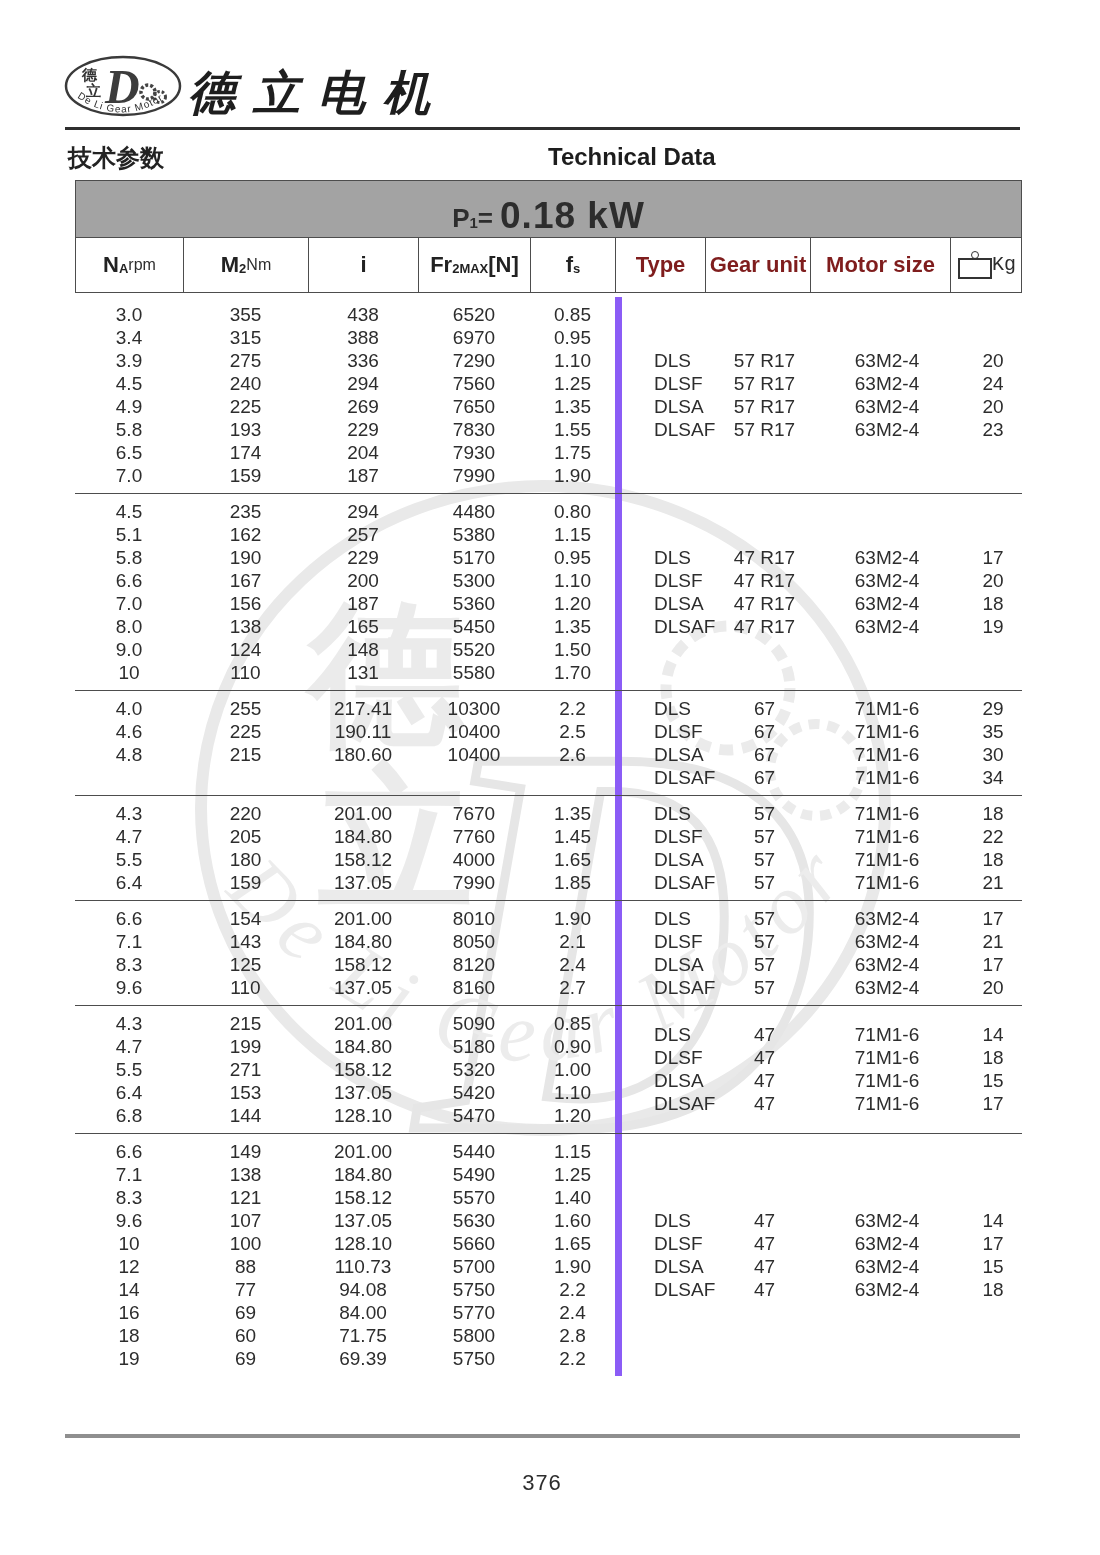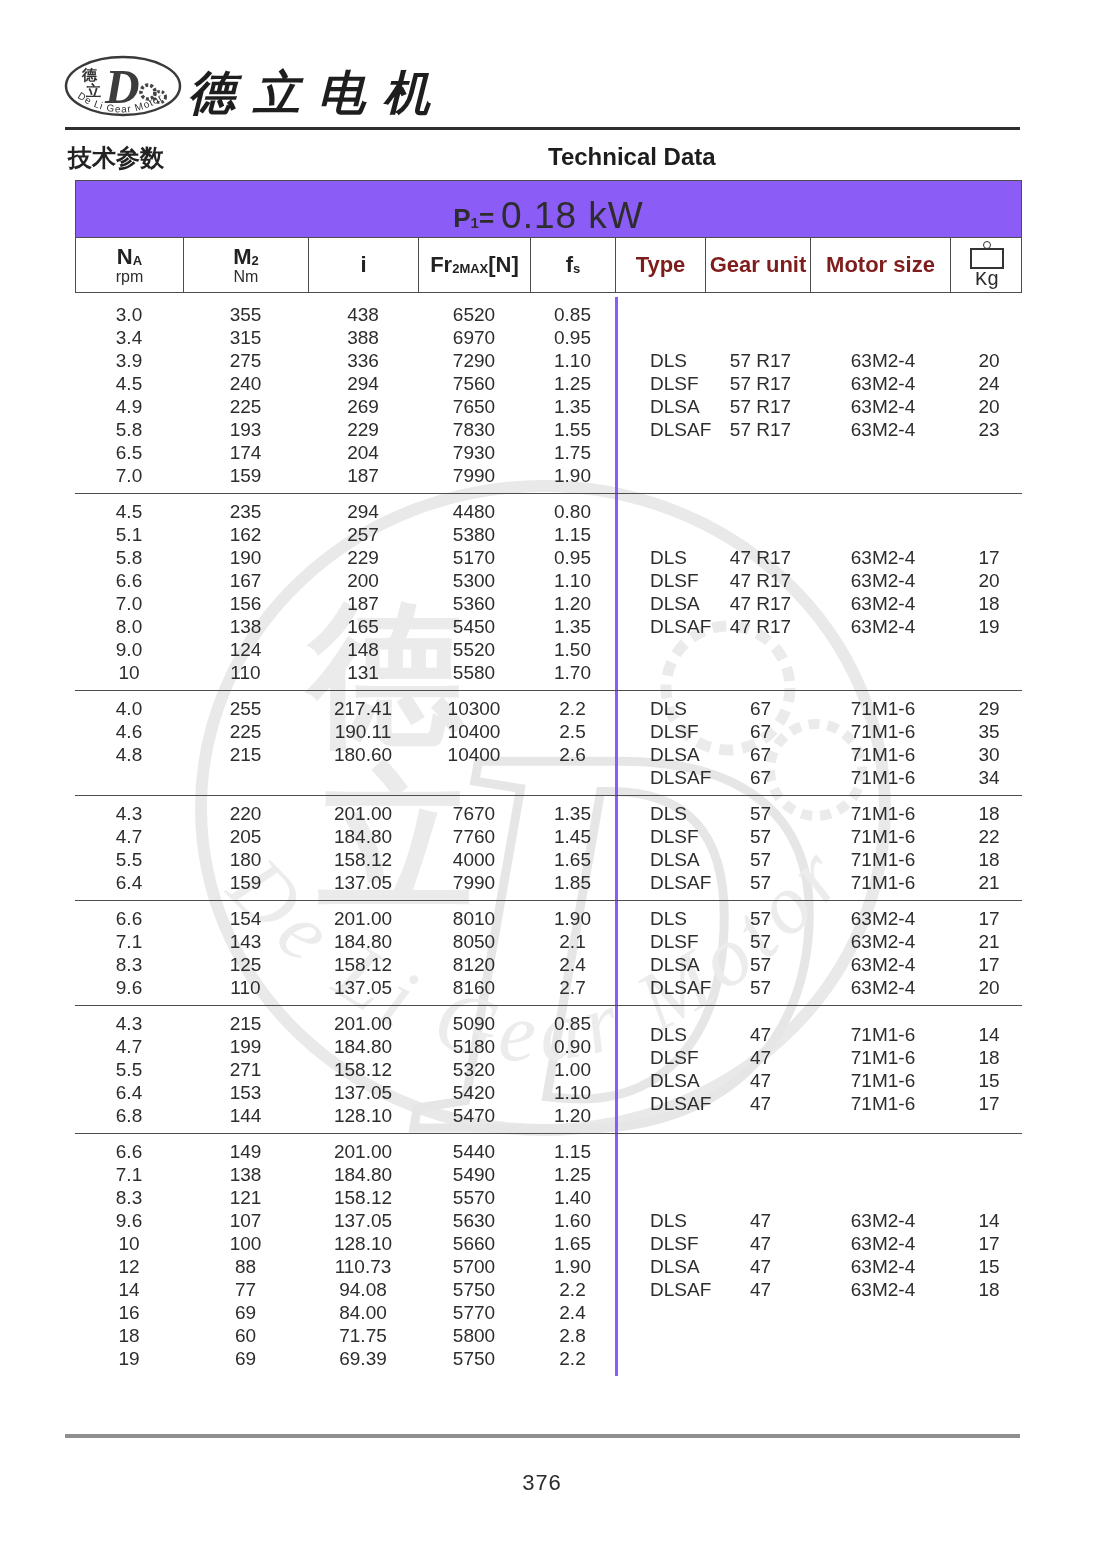--- a/index.html
+++ b/index.html
@@ -12,50 +12,50 @@
   .brand-name { position:absolute; left:188px; top:62px; font-family:"Liberation Serif", serif;
                 font-weight:bold; font-style:italic; font-size:47px; letter-spacing:18px; color:#1e1e1e; }
   .top-rule { position:absolute; left:65px; top:127px; width:955px; height:3px; background:#2e2e2e; }
 
   .subhdr-zh { position:absolute; left:68px; top:142px; font-size:24px; font-weight:bold; color:#222; }
   .subhdr-en { position:absolute; left:548px; top:143px; font-size:24px; font-weight:bold; color:#1d1d1d; }
 
   
   .title-bar { position:absolute; left:75px; top:180px; width:947px; height:60px;
                border:1px solid #4d4d4d; display:flex; align-items:flex-end; justify-content:center;
-               padding-bottom:8px; background:#8b5cf6; }
+               padding-bottom:8px; background:#a3a3a3; }
   .title-prefix { font-size:26px; font-weight:bold; line-height:1; }
   .title-prefix sub { font-size:15px; font-weight:bold; vertical-align:-0.05em; }
-  .title-value { font-size:37px; font-weight:normal; line-height:0.82; margin-left:7px; letter-spacing:1px; }
+  .title-value { font-size:37px; font-weight:bold; line-height:0.82; margin-left:7px; letter-spacing:1px; }
 
   
   .thead { position:absolute; left:75px; top:237px; width:947px; height:56px;
            display:grid; grid-template-columns:108px 125px 110px 112px 85px 90px 105px 140px 72px;
            border:1px solid #4d4d4d; background:#fff; }
-  .th { border-right:1px solid #4d4d4d; display:flex; flex-direction:column;
+  .th { border-right:1px solid #4d4d4d; display:flex; flex-direction:row;
         align-items:center; justify-content:center; text-align:center; }
   .th:last-child { border-right:none; }
   .th-main { font-size:22px; font-weight:bold; line-height:1.05; color:#222; }
   .th-main sub { font-size:13px; font-weight:bold; vertical-align:-0.1em; }
   .th-unit { font-size:16px; font-weight:normal; line-height:1.1; color:#2d2d2d; }
   .th-single { font-size:22px; font-weight:bold; color:#7f1d1d; }
   .kg-icon { display:flex; flex-direction:column; align-items:center; margin-bottom:1px; }
   .kg-ring { width:8px; height:8px; border:1.5px solid #333; border-radius:50%; margin-bottom:-1px; background:#fff; }
   .kg-box  { width:34px; height:21px; border:2px solid #333; background:#fff; }
   .kg-label { font-size:20px; font-weight:normal; color:#2d2d2d; line-height:1;font-family:Liberation Mono, monospace; }
 
   
   .watermark { position:absolute; left:168px; top:478px; width:770px; height:690px; pointer-events:none; }
 
   
   .tbody { position:absolute; left:75px; top:297px; width:947px; }
   .group { display:flex; border-bottom:1px solid #4d4d4d; }
   .group:last-child { border-bottom:none; }
   .g-left  { width:540px; padding:6px 0; }
-  .g-right { width:407px; padding:6px 0; border-left:3px solid #8b5cf6;
+  .g-right { width:407px; padding:6px 0; border-left:7px solid #8b5cf6;
              display:flex; flex-direction:column; justify-content:center; }
   .drow { display:grid; grid-template-columns:108px 125px 110px 112px 85px; height:23px; align-items:center; }
   .trow { display:grid; grid-template-columns:90px 105px 140px 72px; height:23px; align-items:center; }
   .dcell, .tcell { font-size:19px; text-align:center; color:#2d2d2d; white-space:nowrap; }
   .tcell.type { text-align:left; padding-left:32px; }
 
   
   .bottom-rule { position:absolute; left:65px; top:1434px; width:955px; height:4px; background:#8f8f8f; }
   .page-number { position:absolute; left:68px; top:1472px; width:947px; text-align:center;
                  font-size:22px; color:#2d2d2d;font-family:Liberation Mono, monospace; }

